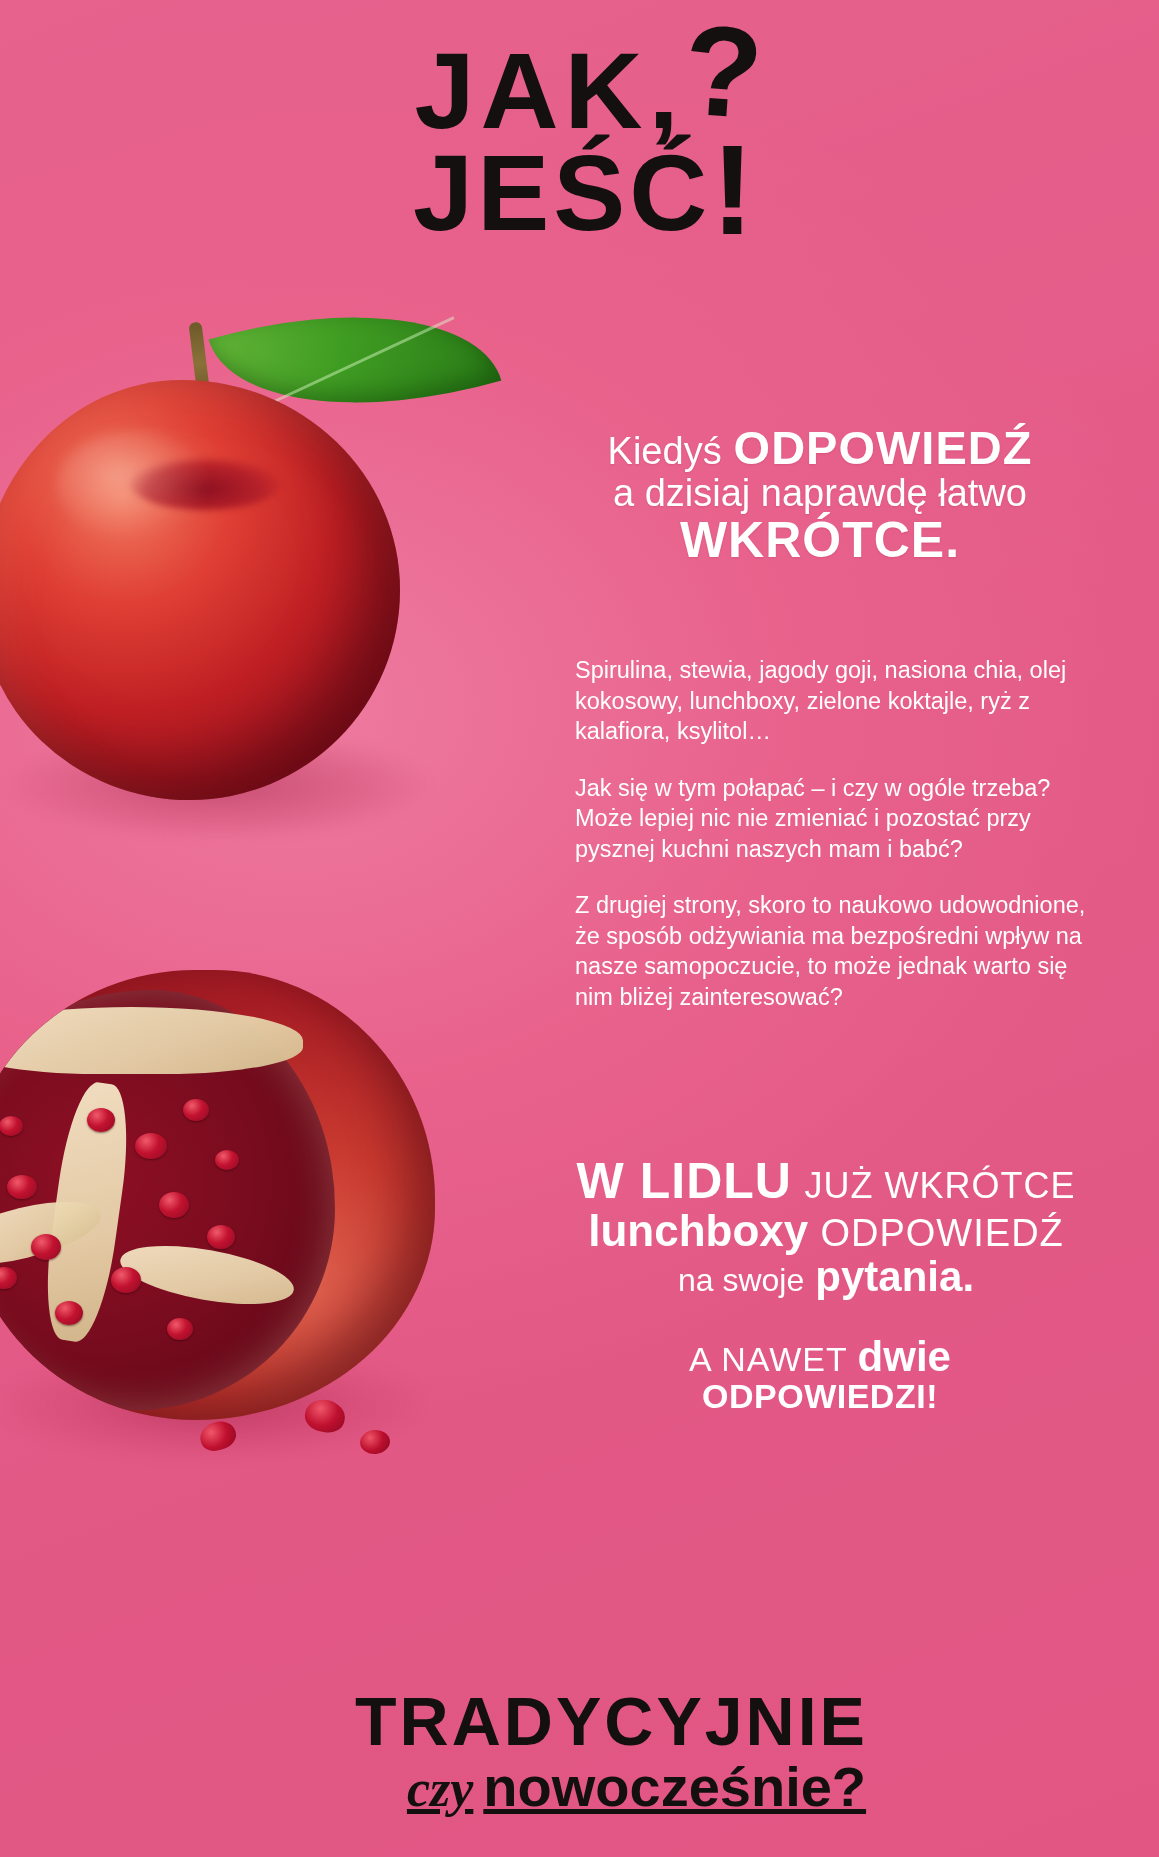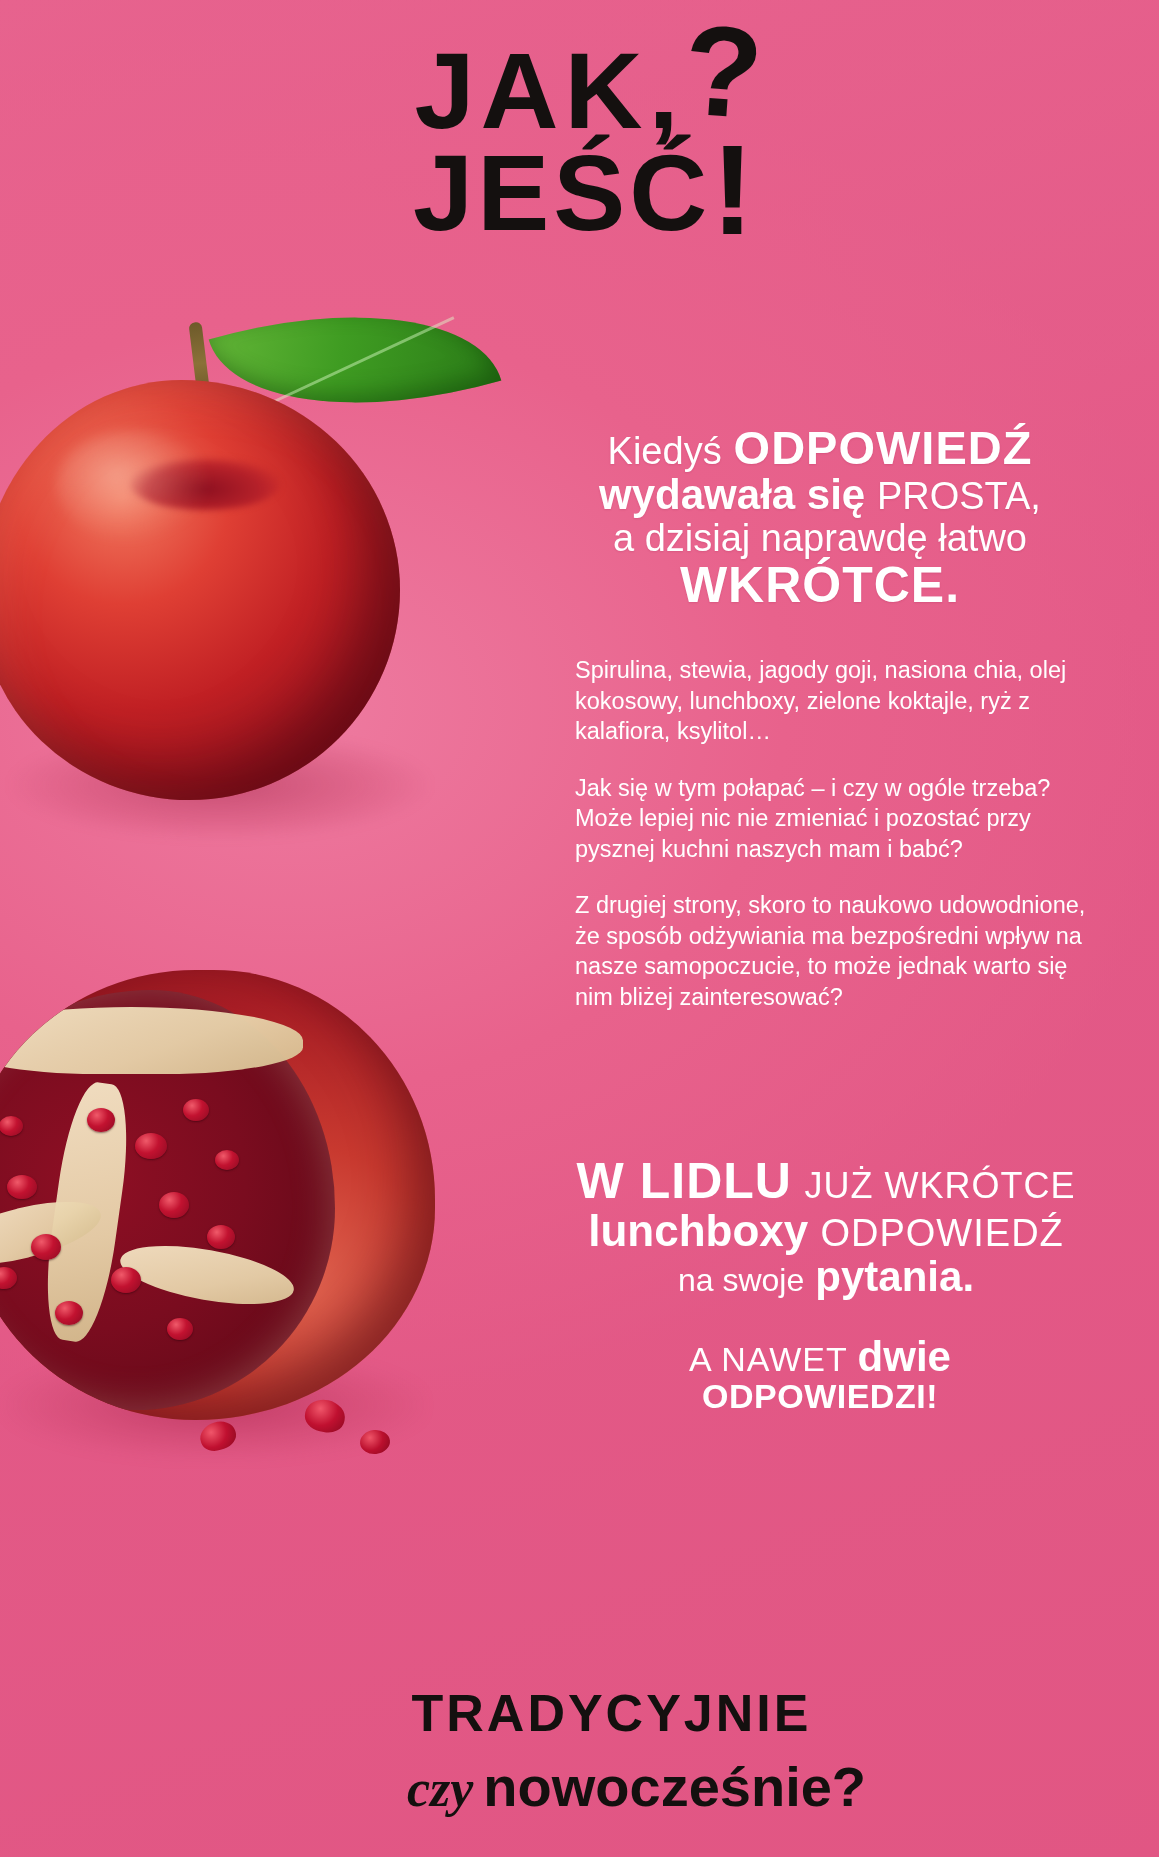--- a/index.html
+++ b/index.html
@@ -275,31 +275,32 @@
     position: absolute;
     left: 0;
     bottom: 42px;
     width: 100%;
     text-align: center;
     color: #14100f;
     line-height: 1.0;
   }
   .bottom-head .t1 {
     display: block;
-    font-size: 52px;
+    font-size: 68px;
     font-weight: 700;
     letter-spacing: 3px;
     padding-left: 64px;
   }
   .bottom-head .t2 {
     display: block;
     font-size: 56px;
     font-weight: 700;
     padding-left: 114px;
-    margin-top: 20px;
+    margin-top: 4px;
+    text-decoration: underline;
   }
   .bottom-head .t2 .czy {
     font-family: "Liberation Serif", serif;
     font-style: italic;
     font-weight: 700;
     font-size: 52px;
     margin-right: 10px;
   }
 </style>
 </head>
@@ -349,21 +350,20 @@
     </div>
     <div class="seed-1"></div>
     <div class="seed-2"></div>
     <div class="seed-3"></div>
   </div>
 
   <div class="copy-col">
 
     <div class="lead">
       <span class="ln ln1"><span class="lt">Kiedyś</span> <span class="hv">ODPOWIEDŹ</span></span>
-      <span class="ln ln2"><span class="hv">wydawała się</span> <span class="lt">PROSTA,</span></span>
       <span class="ln ln3">a dzisiaj naprawdę łatwo</span>
       <span class="ln ln5">WKRÓTCE.</span>
     </div>
 
     <div class="body-copy">
       <p>Spirulina, stewia, jagody goji, nasiona chia, olej kokosowy, lunchboxy, zielone koktajle, ryż z kalafiora, ksylitol…</p>
       <p>Jak się w tym połapać – i czy w ogóle trzeba? Może lepiej nic nie zmieniać i pozostać przy pysznej kuchni naszych mam i babć?</p>
       <p>Z drugiej strony, skoro to naukowo udowodnione, że sposób odżywiania ma bezpośredni wpływ na nasze samopoczucie, to może jednak warto się nim bliżej zainteresować?</p>
     </div>
 

